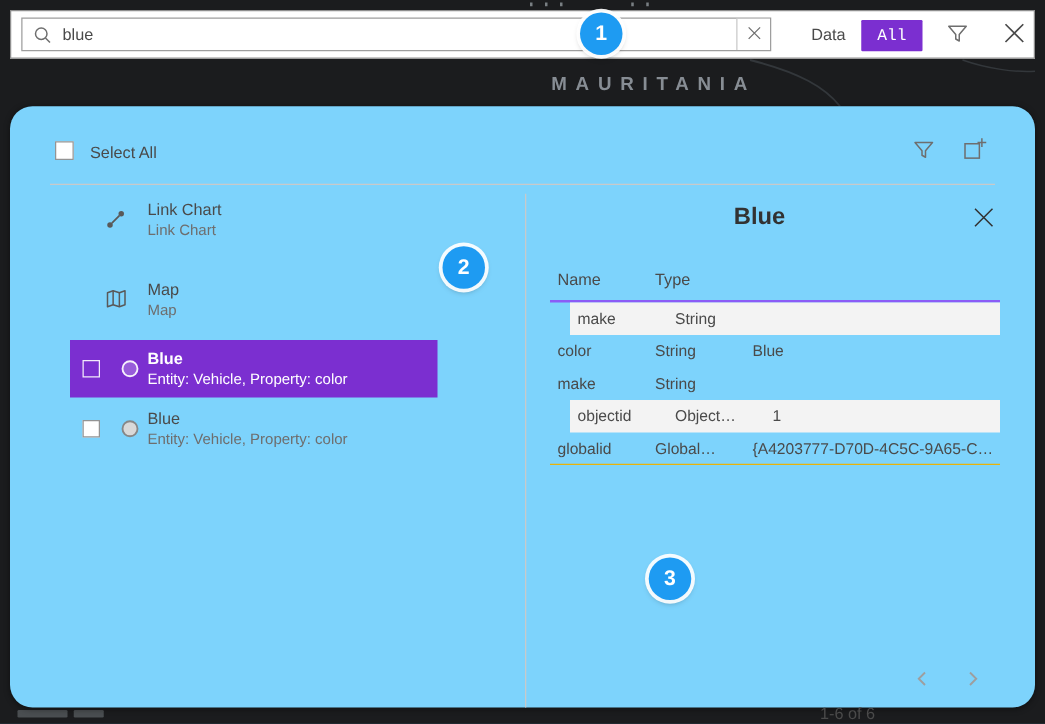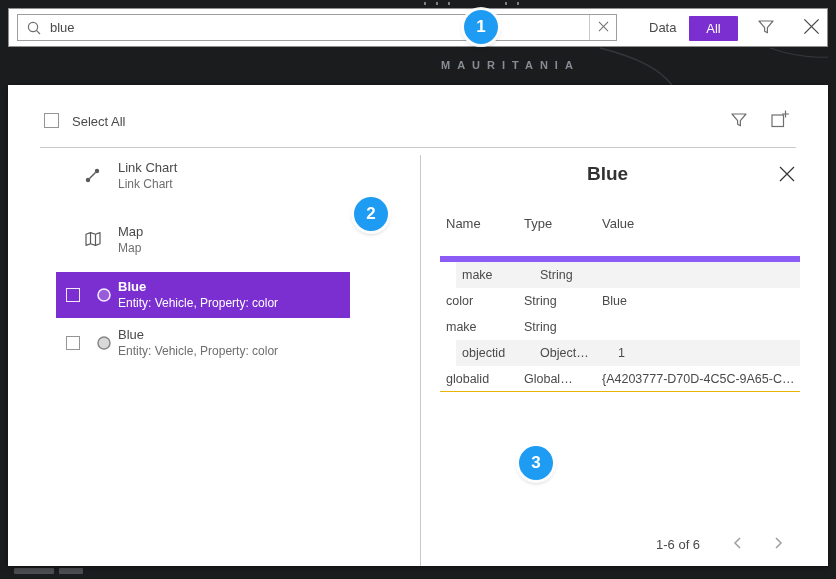--- a/index.html
+++ b/index.html
@@ -14,21 +14,21 @@
     font-family:"Liberation Sans","DejaVu Sans",sans-serif;
   }
   .screen{
     position:relative;width:836px;height:579px;overflow:hidden;
     background:#1b1c1e;
   }
   
   .map-decor{position:absolute;left:0;top:0;width:836px;height:579px;z-index:0;}
   .map-region-label{
     position:absolute;left:441px;top:59px;z-index:1;
-    color:#878d94;font-size:11px;font-weight:bold;letter-spacing:7px;
+    color:#878d94;font-size:15px;font-weight:bold;letter-spacing:7px;
   }
   .frag{position:absolute;top:2px;width:2px;height:3px;background:#9aa0a6;opacity:.75;z-index:1;}
   .attr-blob{position:absolute;height:6px;background:#7a7f84;opacity:.5;border-radius:1px;z-index:1;}
   .attr-b1{left:14px;top:568px;width:40px;}
   .attr-b2{left:59px;top:568px;width:24px;}
 
   
   .search-bar{
     position:absolute;left:8px;top:8px;width:820px;height:39px;
     background:#fff;border:1px solid #8f8f8f;z-index:10;
@@ -53,21 +53,21 @@
   .scope-data{
     position:absolute;left:630px;top:0;height:37px;line-height:37px;
     border:none;background:transparent;font-size:13px;color:#4a4a4a;
     padding:0 10px;cursor:pointer;
     font-family:"Liberation Sans","DejaVu Sans",sans-serif;
   }
   .scope-all{
     position:absolute;left:680px;top:7px;width:49px;height:25px;
     border:none;background:var(--accent);color:#fff;font-size:13px;
     cursor:pointer;border-radius:1px;
-    font-family:Liberation Sans, sans-serif;
+    font-family:Liberation Mono, monospace;
   }
   .bar-filter-btn{
     position:absolute;left:746px;top:9px;width:22px;height:20px;
     border:none;background:transparent;padding:0;cursor:pointer;
     display:flex;align-items:center;justify-content:center;
   }
   .bar-close-btn{
     position:absolute;left:790px;top:8px;width:24px;height:22px;
     border:none;background:transparent;padding:0;cursor:pointer;
     display:flex;align-items:center;justify-content:center;
@@ -81,21 +81,21 @@
     box-shadow:0 0 0 3px rgba(255,255,255,.92),0 2px 5px rgba(0,0,0,.35);
     z-index:60;
   }
   .badge-1{left:464px;top:10px;}
   .badge-2{left:354px;top:197px;}
   .badge-3{left:519px;top:446px;}
 
   
   .modal{
     position:absolute;left:8px;top:85px;width:820px;height:481px;
-    background:#ffffff;z-index:5;box-shadow:0 1px 5px rgba(0,0,0,.45);
+    background:#7dd3fc;z-index:5;box-shadow:0 1px 5px rgba(0,0,0,.45);border-radius:18px;
   }
   .select-all-box{
     position:absolute;left:36px;top:28px;width:15px;height:15px;
     border:1px solid #949494;background:#fff;cursor:pointer;
   }
   .select-all-label{position:absolute;left:64px;top:29px;font-size:13px;color:#4a4a4a;}
   .hdr-filter-btn,.hdr-add-btn{
     position:absolute;border:none;background:transparent;padding:0;cursor:pointer;
     display:flex;align-items:center;justify-content:center;
   }
@@ -126,33 +126,33 @@
   
   .detail-title{position:absolute;left:579px;top:78px;font-size:19px;font-weight:bold;color:#323232;}
   .detail-close-btn{
     position:absolute;left:768px;top:79px;width:22px;height:22px;
     border:none;background:transparent;padding:0;cursor:pointer;
     display:flex;align-items:center;justify-content:center;
   }
   .table{position:absolute;left:432px;top:126px;width:360px;}
   .thead{
     display:grid;grid-template-columns:78px 78px 1fr;
-    font-size:13px;color:#4a4a4a;padding:5px 6px 25px 6px;
-    border-bottom:6px solid #8b5cf6;
+    font-size:13px;color:#4a4a4a;padding:5px 6px 9px 6px;
+    border-bottom:2px solid #8b5cf6;
   }
   .trow{
     display:grid;grid-template-columns:78px 78px 1fr;
     font-size:12.5px;color:#4a4a4a;height:26px;align-items:center;
     padding:0 6px;
   }
   .trow.odd{background:#f3f3f3;margin-left:16px;}
   .trow span{white-space:nowrap;overflow:hidden;}
   .table-bottom{border-bottom:1px solid #eab308;}
 
-  .pagination{position:absolute;left:648px;top:452px;font-size:13px;color:#4a4a4a;}
+  .pagination{position:absolute;left:648px;top:478px;font-size:13px;color:#4a4a4a;}
   .page-prev-btn,.page-next-btn{
     position:absolute;top:447px;width:24px;height:24px;
     border:none;background:transparent;padding:0;cursor:pointer;
     display:flex;align-items:center;justify-content:center;
   }
   .page-prev-btn{left:718px;}
   .page-next-btn{left:758px;}
 </style>
 </head>
 <body>
@@ -280,21 +280,20 @@
         <svg width="18" height="18" viewBox="0 0 18 18">
             <path d="M2 2 L16 16 M16 2 L2 16" stroke="#323232" stroke-width="1.2"></path>
           </svg>
       </span>
     </button>
 
     <div class="table">
       <div class="thead">
         <span>Name</span>
         <span>Type</span>
-        <span>Value</span>
       </div>
       <div class="trow odd">
         <span>make</span>
         <span>String</span>
       </div>
       <div class="trow">
         <span>color</span>
         <span>String</span>
         <span>Blue</span>
       </div>

